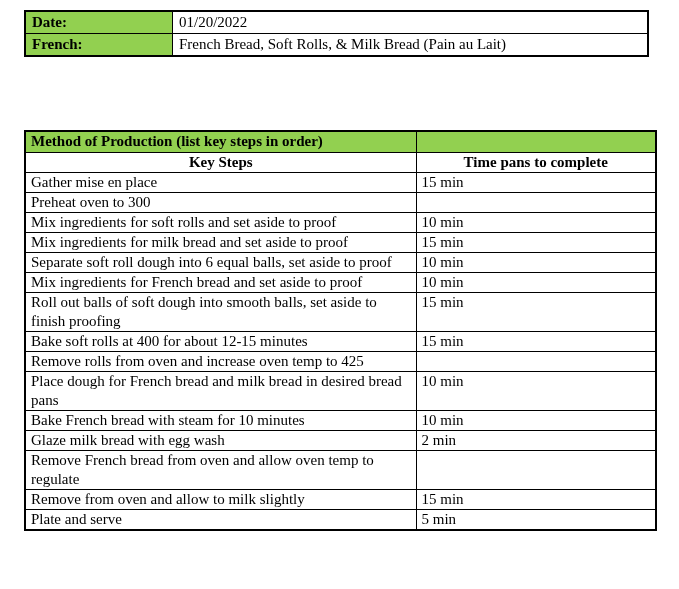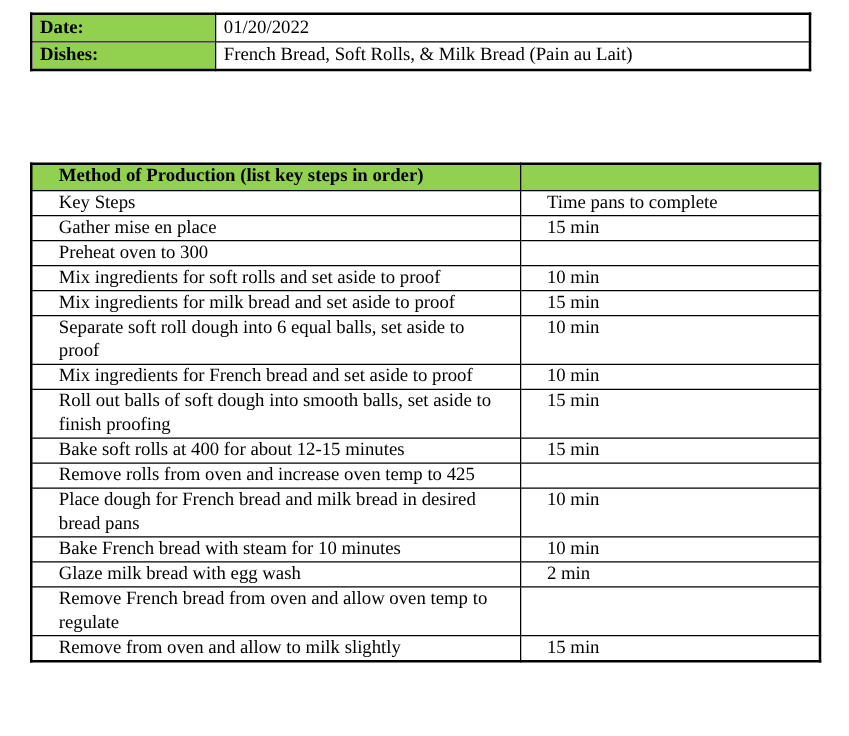--- a/index.html
+++ b/index.html
@@ -55,52 +55,53 @@
     position: absolute;
     left: 24px;
     top: 130px;
     width: 631px;
     border: 2px solid #000;
   }
   .method-table td {
     border: 1px solid #000;
     font-size: 15px;
     line-height: 19px;
-    padding: 0 21px;
+    padding: 0 5px;
     vertical-align: top;
     background: #ffffff;
   }
   .method-table col.c-steps { width: 391px; }
   .method-table col.c-time  { width: 240px; }
   .method-table tr.title-row td {
     background: #92D050;
     font-weight: bold;
     height: 20px;
   }
   .method-table tr.col-header-row td {
-    font-weight: normal;
+    font-weight: bold;
     height: 19px;
+    text-align: center;
   }
   .method-table tbody td {
     height: 19px;
   }
 </style>
 </head>
 <body>
 
 <div class="doc-canvas">
 
   <table class="info-table">
     <tbody>
         <tr>
           <td class="label">Date:</td>
           <td class="value">01/20/2022</td>
         </tr>
         <tr>
-          <td class="label">Dishes:</td>
+          <td class="label">French:</td>
           <td class="value">French Bread, Soft Rolls, &amp; Milk Bread (Pain au Lait)</td>
         </tr>
       </tbody>
   </table>
 
   <table class="method-table">
     <colgroup>
       <col class="c-steps">
       <col class="c-time">
     </colgroup>
@@ -164,16 +165,20 @@
           <td>2 min</td>
         </tr>
         <tr>
           <td>Remove French bread from oven and allow oven temp to regulate</td>
           <td></td>
         </tr>
         <tr>
           <td>Remove from oven and allow to milk slightly</td>
           <td>15 min</td>
         </tr>
+        <tr>
+          <td>Plate and serve</td>
+          <td>5 min</td>
+        </tr>
       </tbody>
   </table>
 
 </div>
 
 </body></html>

